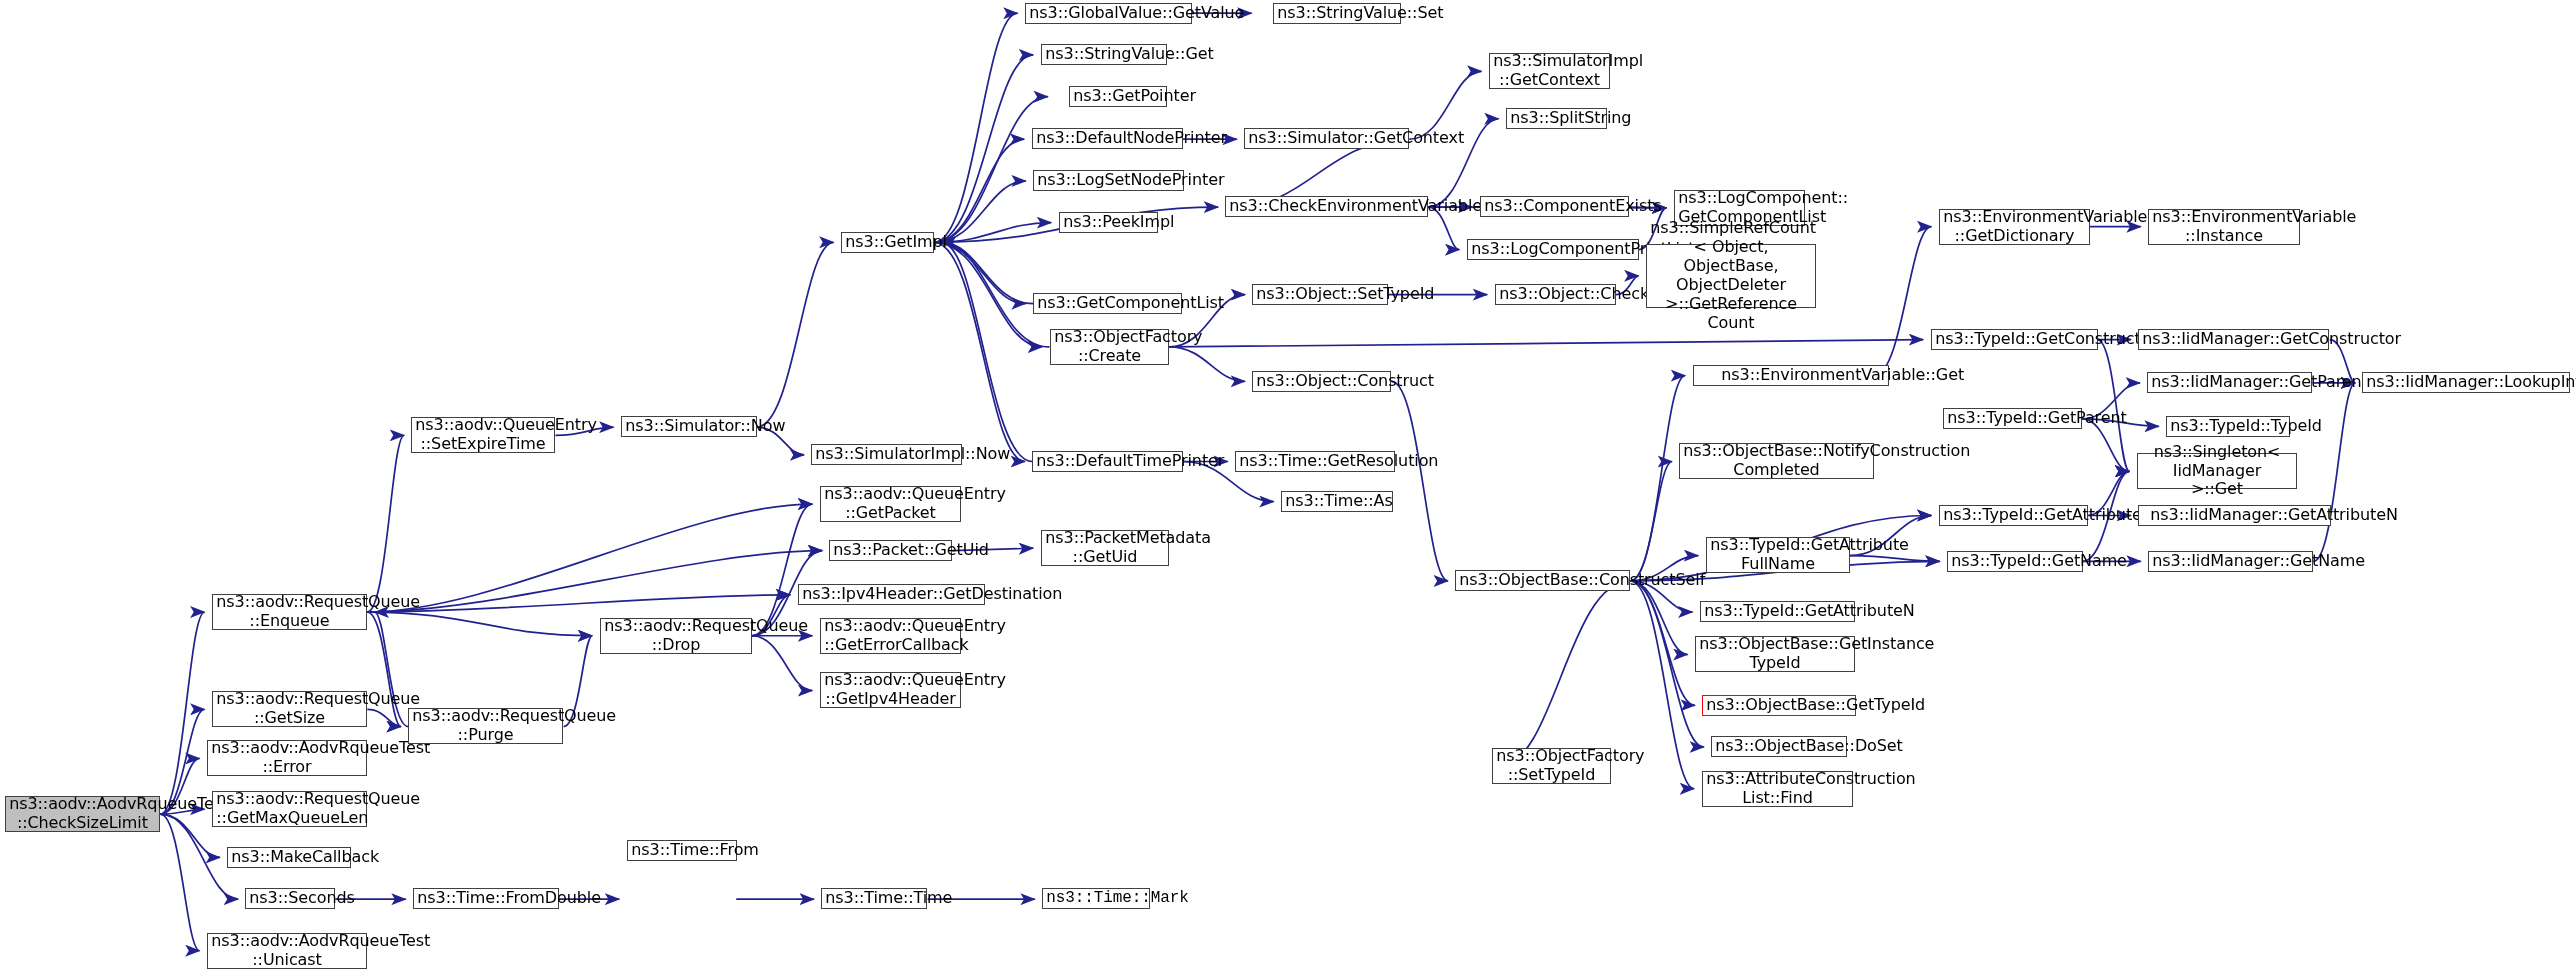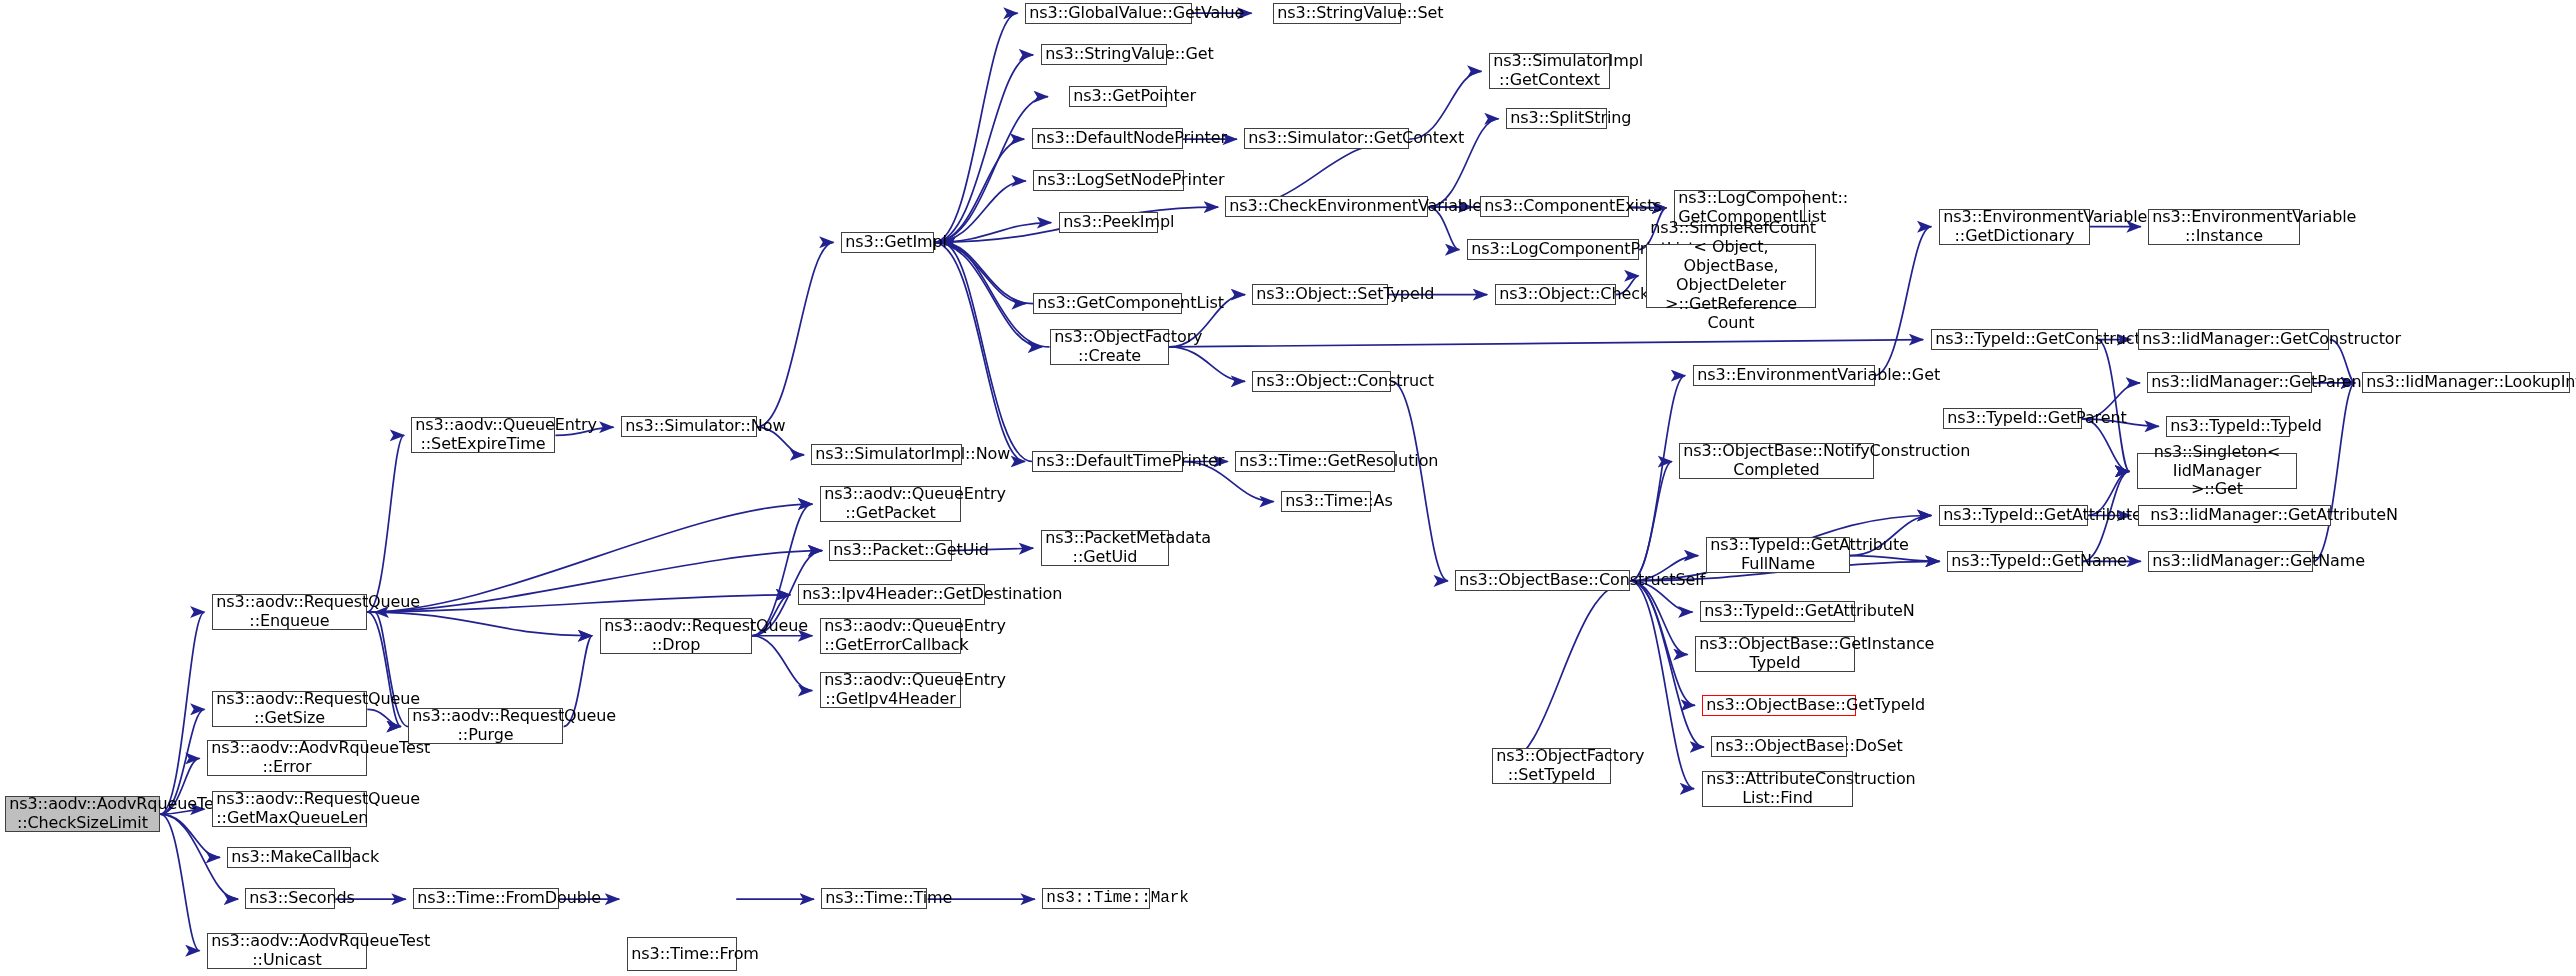--- a/index.html
+++ b/index.html
@@ -157,58 +157,58 @@
 ::GetPacket</span></div>
     <div class="node" style="left: 829px; top: 540px; width: 123px; height: 21px;"><span>ns3::Packet::GetUid</span></div>
     <div class="node" style="left: 798px; top: 584px; width: 187px; height: 21px;"><span>ns3::Ipv4Header::GetDestination</span></div>
     <div class="node" style="left: 820px; top: 618px; width: 141px; height: 36px;"><span>ns3::aodv::QueueEntry
 ::GetErrorCallback</span></div>
     <div class="node" style="left: 820px; top: 672px; width: 141px; height: 36px;"><span>ns3::aodv::QueueEntry
 ::GetIpv4Header</span></div>
     <div class="node" style="left: 1041px; top: 530px; width: 128px; height: 36px;"><span>ns3::PacketMetadata
 ::GetUid</span></div>
     <div class="node" style="left: 413px; top: 888px; width: 146px; height: 21px;"><span>ns3::Time::FromDouble</span></div>
-    <div class="node" style="left: 627px; top: 937px; width: 110px; height: 34px;"><span>ns3::Time::From</span></div>
+    <div class="node" style="left: 627px; top: 840px; width: 110px; height: 21px;"><span>ns3::Time::From</span></div>
     <div class="node" style="left: 821px; top: 888px; width: 106px; height: 21px;"><span>ns3::Time::Time</span></div>
     <div class="node" style="left: 1042px; top: 888px; width: 108px; height: 21px; font-family: Liberation Mono, monospace;"><span>ns3::Time::Mark</span></div>
     <div class="node" style="left: 841px; top: 232px; width: 93px; height: 21px;"><span>ns3::GetImpl</span></div>
     <div class="node" style="left: 1025px; top: 2.5px; width: 167px; height: 21px;"><span>ns3::GlobalValue::GetValue</span></div>
     <div class="node" style="left: 1259px; top: 2.5px; width: 128px; height: 21px; margin-left: 14px;"><span>ns3::StringValue::Set</span></div>
     <div class="node" style="left: 1041px; top: 44px; width: 126px; height: 21px;"><span>ns3::StringValue::Get</span></div>
     <div class="node" style="left: 1055px; top: 86px; width: 98px; height: 21px; margin-left: 14px;"><span>ns3::GetPointer</span></div>
     <div class="node" style="left: 1032px; top: 128px; width: 151px; height: 21px;"><span>ns3::DefaultNodePrinter</span></div>
     <div class="node" style="left: 1033px; top: 170px; width: 151px; height: 21px;"><span>ns3::LogSetNodePrinter</span></div>
     <div class="node" style="left: 1059px; top: 212px; width: 99px; height: 21px;"><span>ns3::PeekImpl</span></div>
     <div class="node" style="left: 1033px; top: 293px; width: 149px; height: 21px;"><span>ns3::GetComponentList</span></div>
     <div class="node" style="left: 1050px; top: 329px; width: 119px; height: 36px;"><span>ns3::ObjectFactory
 ::Create</span></div>
     <div class="node" style="left: 1032px; top: 451px; width: 151px; height: 21px;"><span>ns3::DefaultTimePrinter</span></div>
     <div class="node" style="left: 1244px; top: 128px; width: 165px; height: 21px;"><span>ns3::Simulator::GetContext</span></div>
     <div class="node" style="left: 1225px; top: 196px; width: 203px; height: 21px;"><span>ns3::CheckEnvironmentVariables</span></div>
     <div class="node" style="left: 1252px; top: 284px; width: 136px; height: 21px;"><span>ns3::Object::SetTypeId</span></div>
     <div class="node" style="left: 1252px; top: 371px; width: 139px; height: 21px;"><span>ns3::Object::Construct</span></div>
     <div class="node" style="left: 1235px; top: 451px; width: 160px; height: 21px;"><span>ns3::Time::GetResolution</span></div>
-    <div class="node" style="left: 1281px; top: 491px; width: 90px; height: 21px;"><span>ns3::Time::As</span></div>
+    <div class="node" style="left: 1281px; top: 491px; width: 112px; height: 21px;"><span>ns3::Time::As</span></div>
     <div class="node" style="left: 1489px; top: 53px; width: 121px; height: 36px;"><span>ns3::SimulatorImpl
 ::GetContext</span></div>
     <div class="node" style="left: 1506px; top: 108px; width: 101px; height: 21px;"><span>ns3::SplitString</span></div>
     <div class="node" style="left: 1480px; top: 196px; width: 149px; height: 21px;"><span>ns3::ComponentExists</span></div>
     <div class="node" style="left: 1467px; top: 239px; width: 172px; height: 21px;"><span>ns3::LogComponentPrintList</span></div>
     <div class="node" style="left: 1495px; top: 284px; width: 121px; height: 21px;"><span>ns3::Object::Check</span></div>
     <div class="node" style="left: 1674px; top: 190px; width: 131px; height: 36px;"><span>ns3::LogComponent::
 GetComponentList</span></div>
     <div class="node" style="left: 1646px; top: 244px; width: 170px; height: 64px;"><span>ns3::SimpleRefCount
 &lt; Object, ObjectBase,
 ObjectDeleter &gt;::GetReference
 Count</span></div>
     <div class="node" style="left: 1939px; top: 209px; width: 151px; height: 36px;"><span>ns3::EnvironmentVariable
 ::GetDictionary</span></div>
     <div class="node" style="left: 2148px; top: 209px; width: 152px; height: 36px;"><span>ns3::EnvironmentVariable
 ::Instance</span></div>
-    <div class="node" style="left: 1693px; top: 365px; width: 182px; height: 21px;"><span>ns3::EnvironmentVariable::Get</span></div>
+    <div class="node" style="left: 1693px; top: 365px; width: 196px; height: 21px; padding-left: 24px;"><span>ns3::EnvironmentVariable::Get</span></div>
     <div class="node" style="left: 1679px; top: 443px; width: 195px; height: 36px;"><span>ns3::ObjectBase::NotifyConstruction
 Completed</span></div>
     <div class="node" style="left: 1706px; top: 537px; width: 144px; height: 36px;"><span>ns3::TypeId::GetAttribute
 FullName</span></div>
     <div class="node" style="left: 1700px; top: 601px; width: 155px; height: 21px;"><span>ns3::TypeId::GetAttributeN</span></div>
     <div class="node" style="left: 1695px; top: 636px; width: 160px; height: 36px;"><span>ns3::ObjectBase::GetInstance
 TypeId</span></div>
     <div class="node highlight" style="left: 1702px; top: 695px; width: 154px; height: 21px;"><span>ns3::ObjectBase::GetTypeId</span></div>
     <div class="node" style="left: 1711px; top: 736px; width: 136px; height: 21px;"><span>ns3::ObjectBase::DoSet</span></div>
     <div class="node" style="left: 1702px; top: 771px; width: 151px; height: 36px;"><span>ns3::AttributeConstruction

